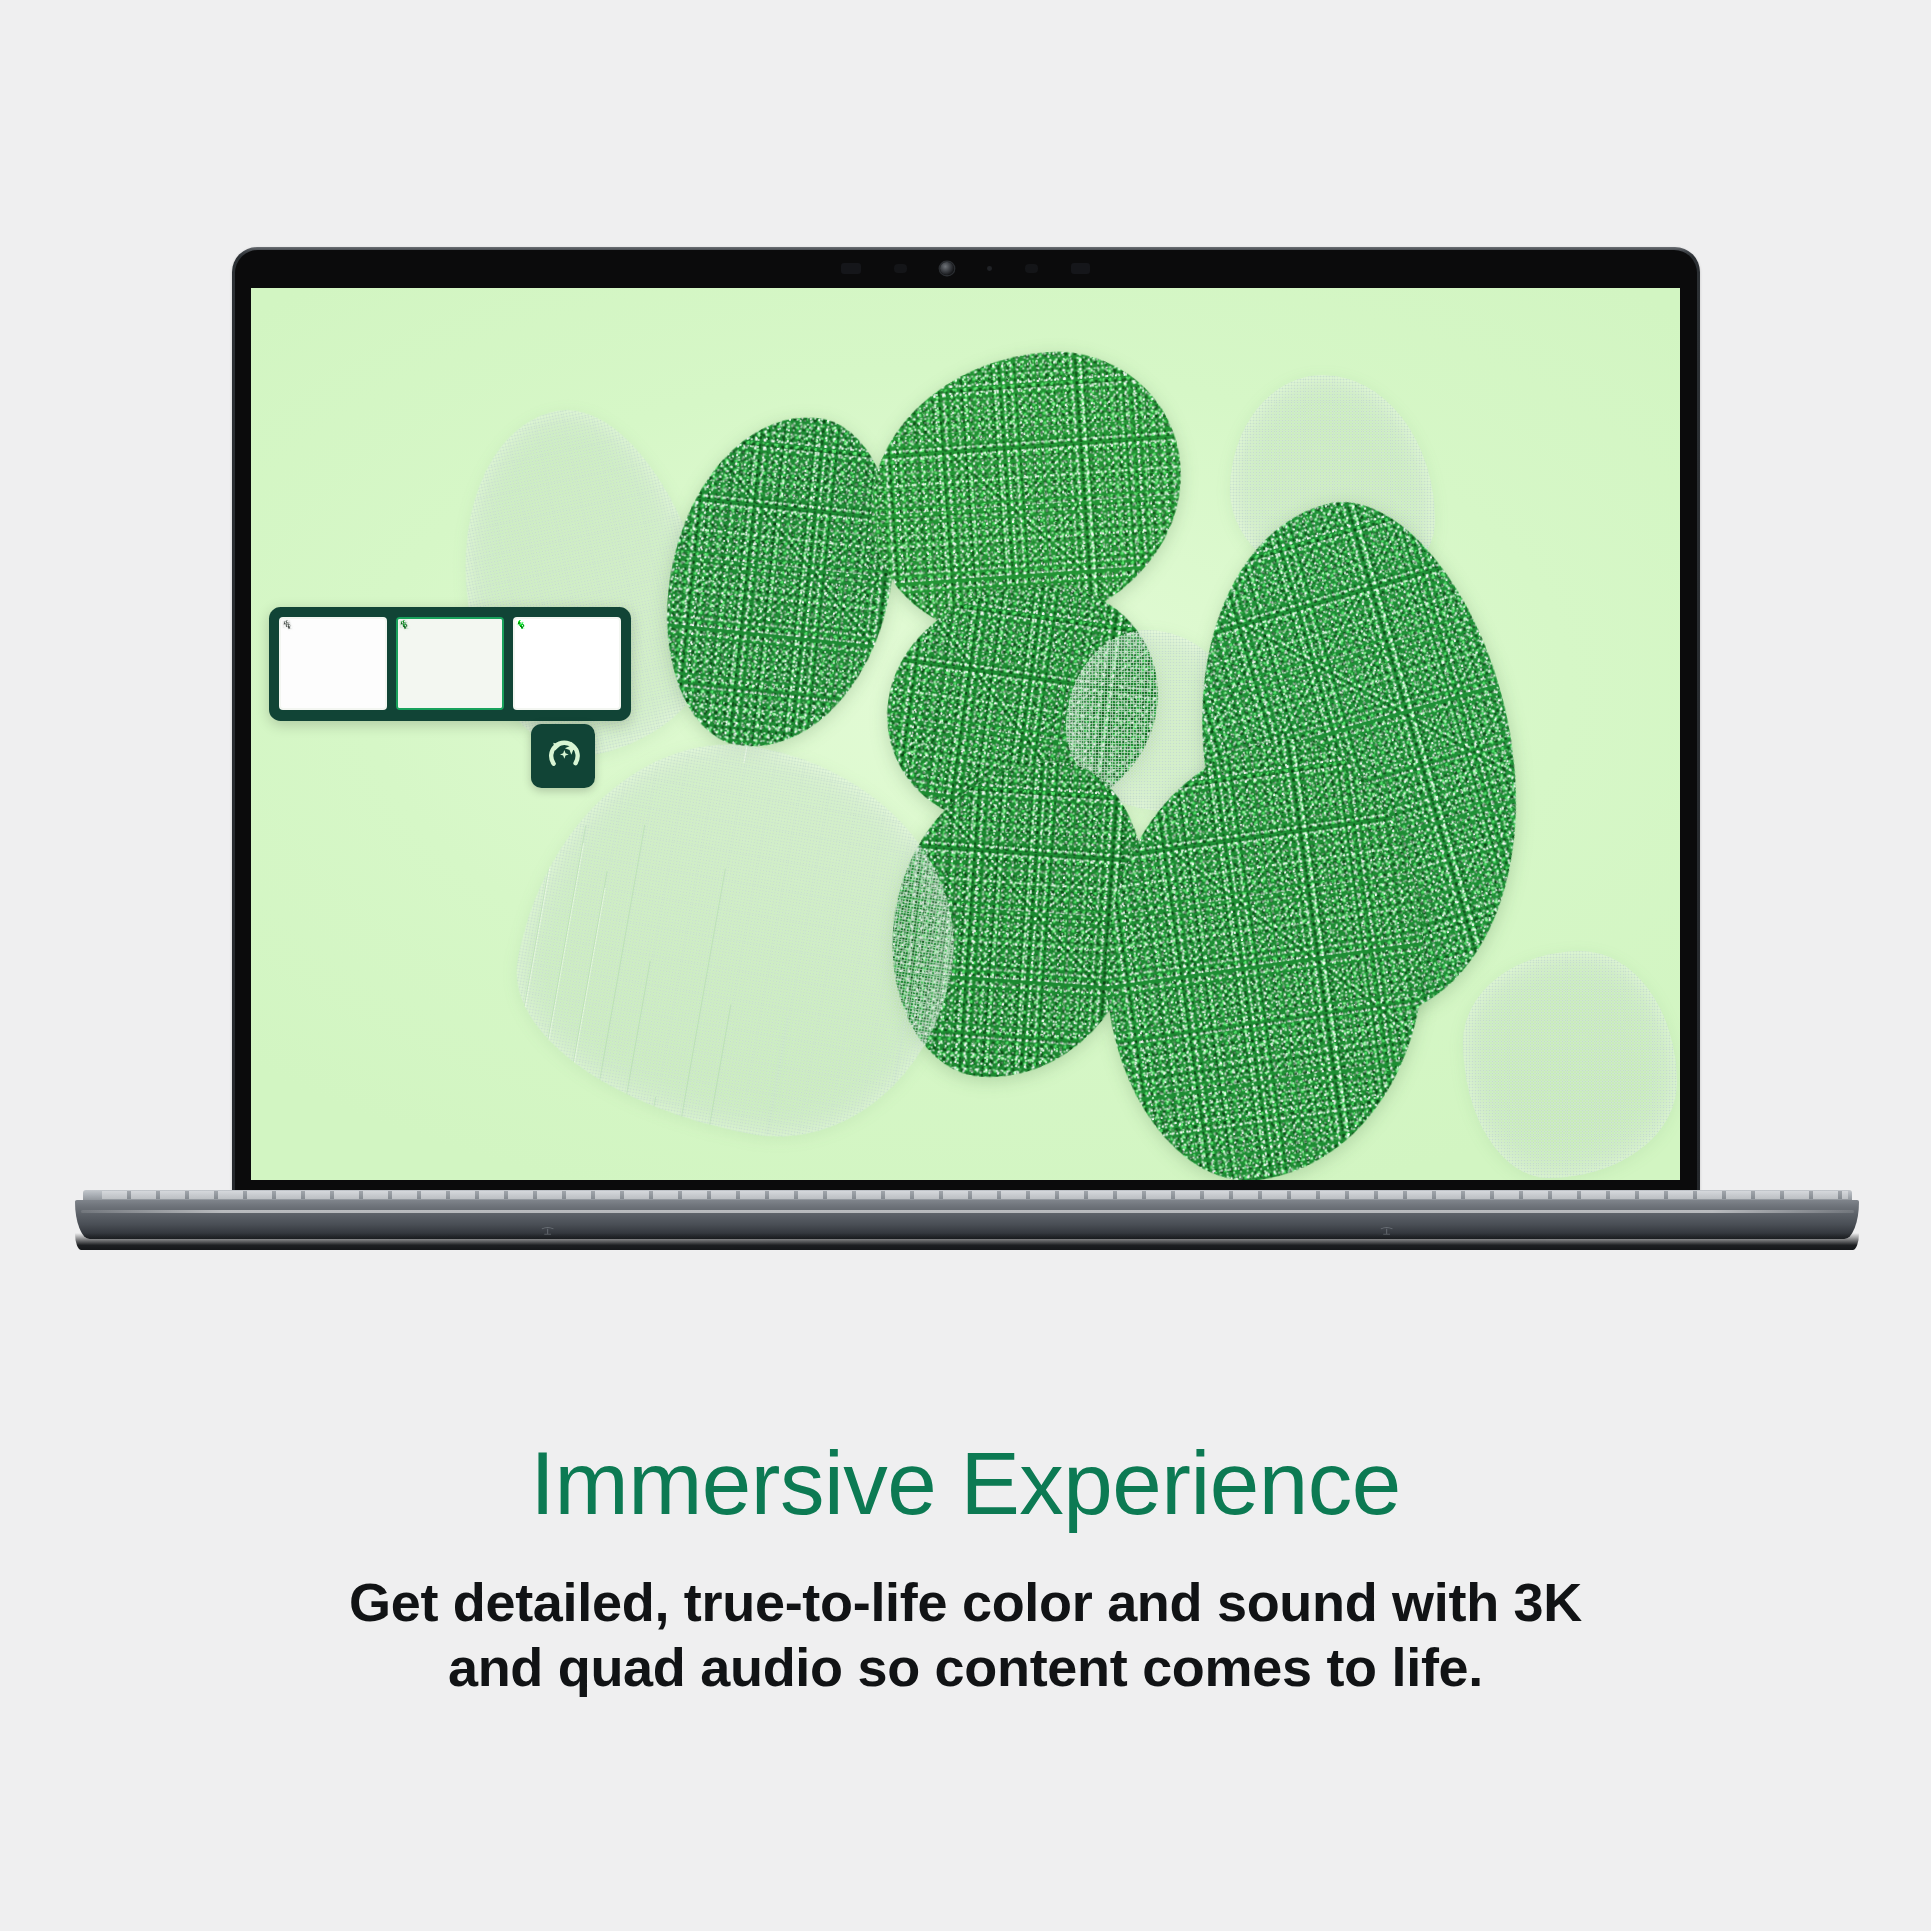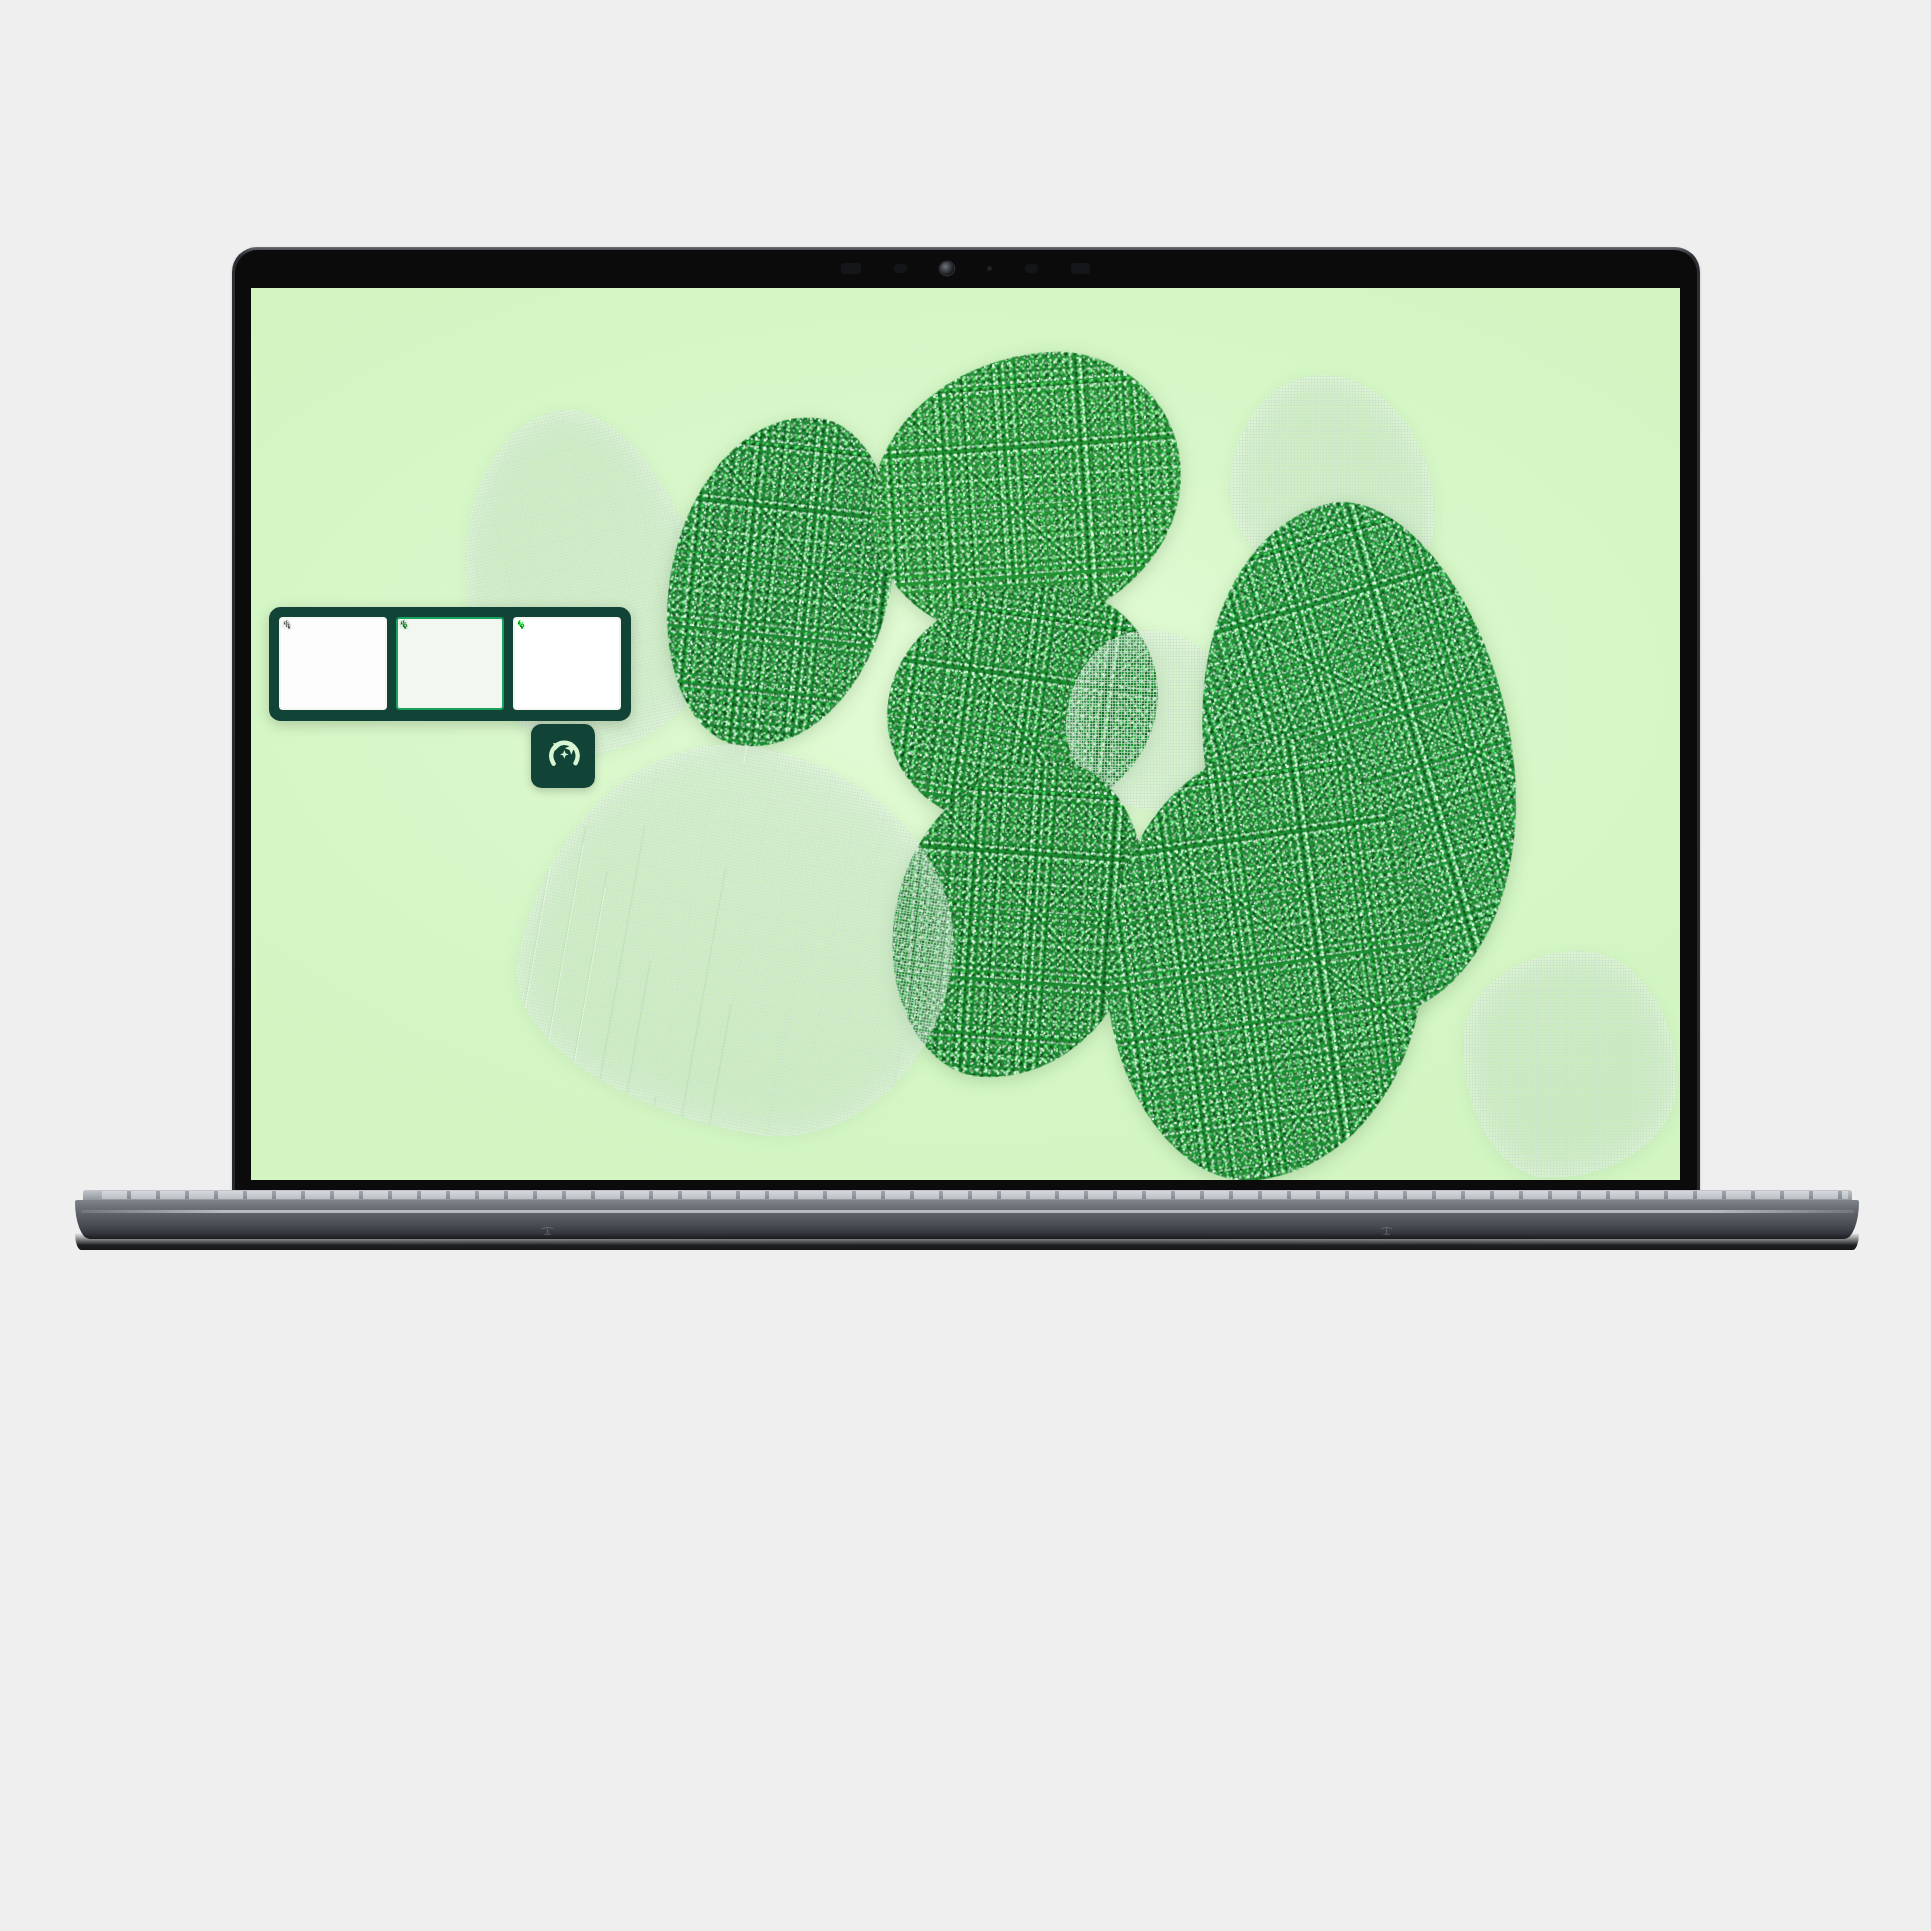--- a/index.html
+++ b/index.html
@@ -384,15 +384,22 @@
           <svg viewBox="0 0 20 14">
               <path d="M4 4 q6 -3 12 0 M10 4 v6 M6.5 9.5 h7" stroke="#9aa0a7" stroke-width="1.1" fill="none" opacity=".8"></path>
             </svg>
         </div>
         <div class="base-front-shade"></div>
       </div>
     </div>
     <div class="base-shadow"></div>
   </div>
 
+  <div class="caption">
+    <div class="headline">Immersive Experience</div>
+    <div class="subcopy">
+      <div>Get detailed, true-to-life color and sound with 3K</div>
+      <div>and quad audio so content comes to life.</div>
+    </div>
+  </div>
 
 </div>
 
 
 </body></html>

